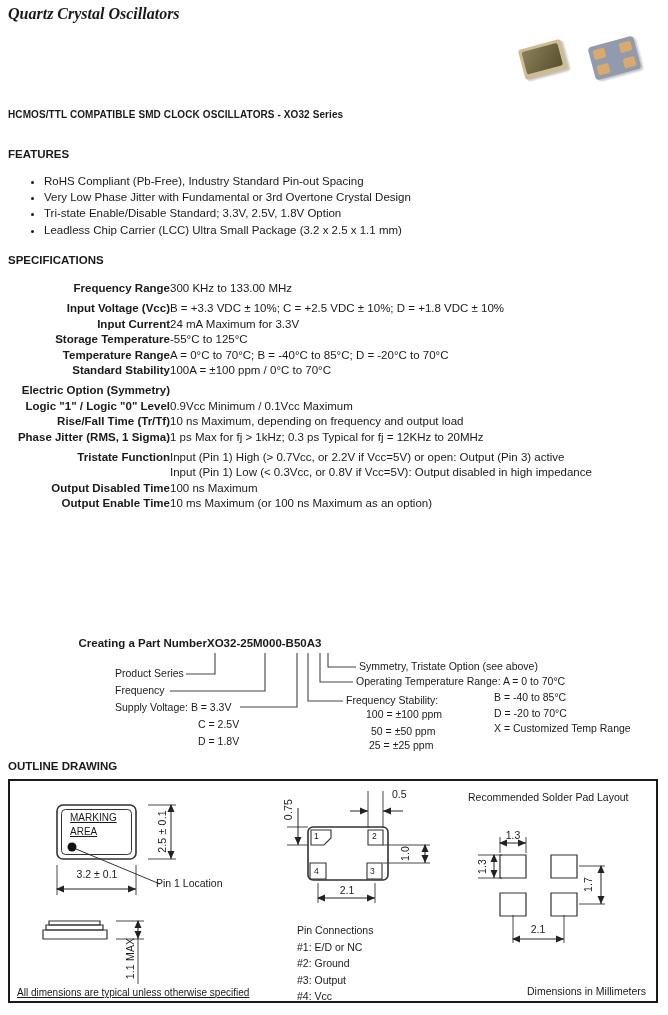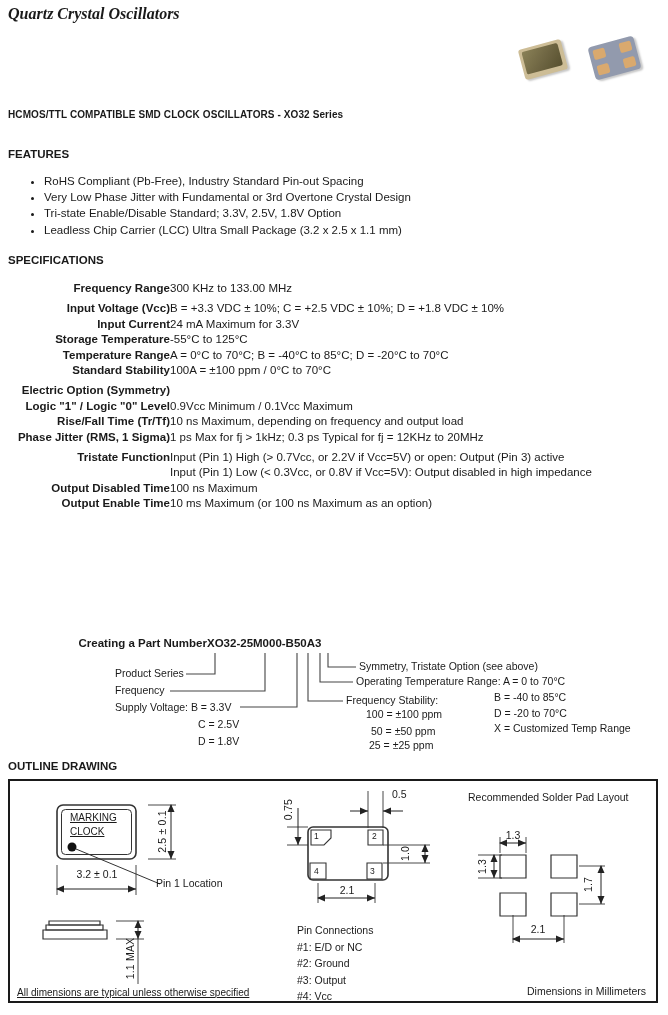--- a/index.html
+++ b/index.html
@@ -215,21 +215,21 @@
         <path d="M415,64 V82" marker-start="url(#as)" marker-end="url(#ae)"></path>
         <path d="M308,117 H365" marker-start="url(#as)" marker-end="url(#ae)"></path>
         <path d="M490,62 H516" marker-start="url(#as)" marker-end="url(#ae)"></path>
         <path d="M484,74 V97" marker-start="url(#as)" marker-end="url(#ae)"></path>
         <path d="M591,85 V123" marker-start="url(#as)" marker-end="url(#ae)"></path>
         <path d="M503,158 H554" marker-start="url(#as)" marker-end="url(#ae)"></path>
       </g>
     </svg>
 
     <span class="dlabel small" style="left:60px;top:30px">MARKING</span>
-    <span class="dlabel small" style="left:60px;top:44px">CLOCK</span>
+    <span class="dlabel small" style="left:60px;top:44px">AREA</span>
     <span class="dlabel vtext" style="left:126px;top:44px;width:52px">2.5 ± 0.1</span>
     <span class="dlabel ctr" style="left:60px;top:87px;width:54px">3.2 ± 0.1</span>
     <span class="dlabel" style="left:146px;top:96px">Pin 1 Location</span>
     <span class="dlabel vtext" style="left:94px;top:171px;width:52px">1.1 MAX</span>
     <span class="dlabel small" style="left:7px;top:205px">All dimensions are typical unless otherwise specified</span>
 
     <span class="dlabel vtext" style="left:263px;top:22px;width:30px">0.75</span>
     <span class="dlabel" style="left:382px;top:7px">0.5</span>
     <span class="dlabel vtext" style="left:383px;top:66px;width:24px">1.0</span>
     <span class="dlabel ctr" style="left:322px;top:103px;width:30px">2.1</span>

